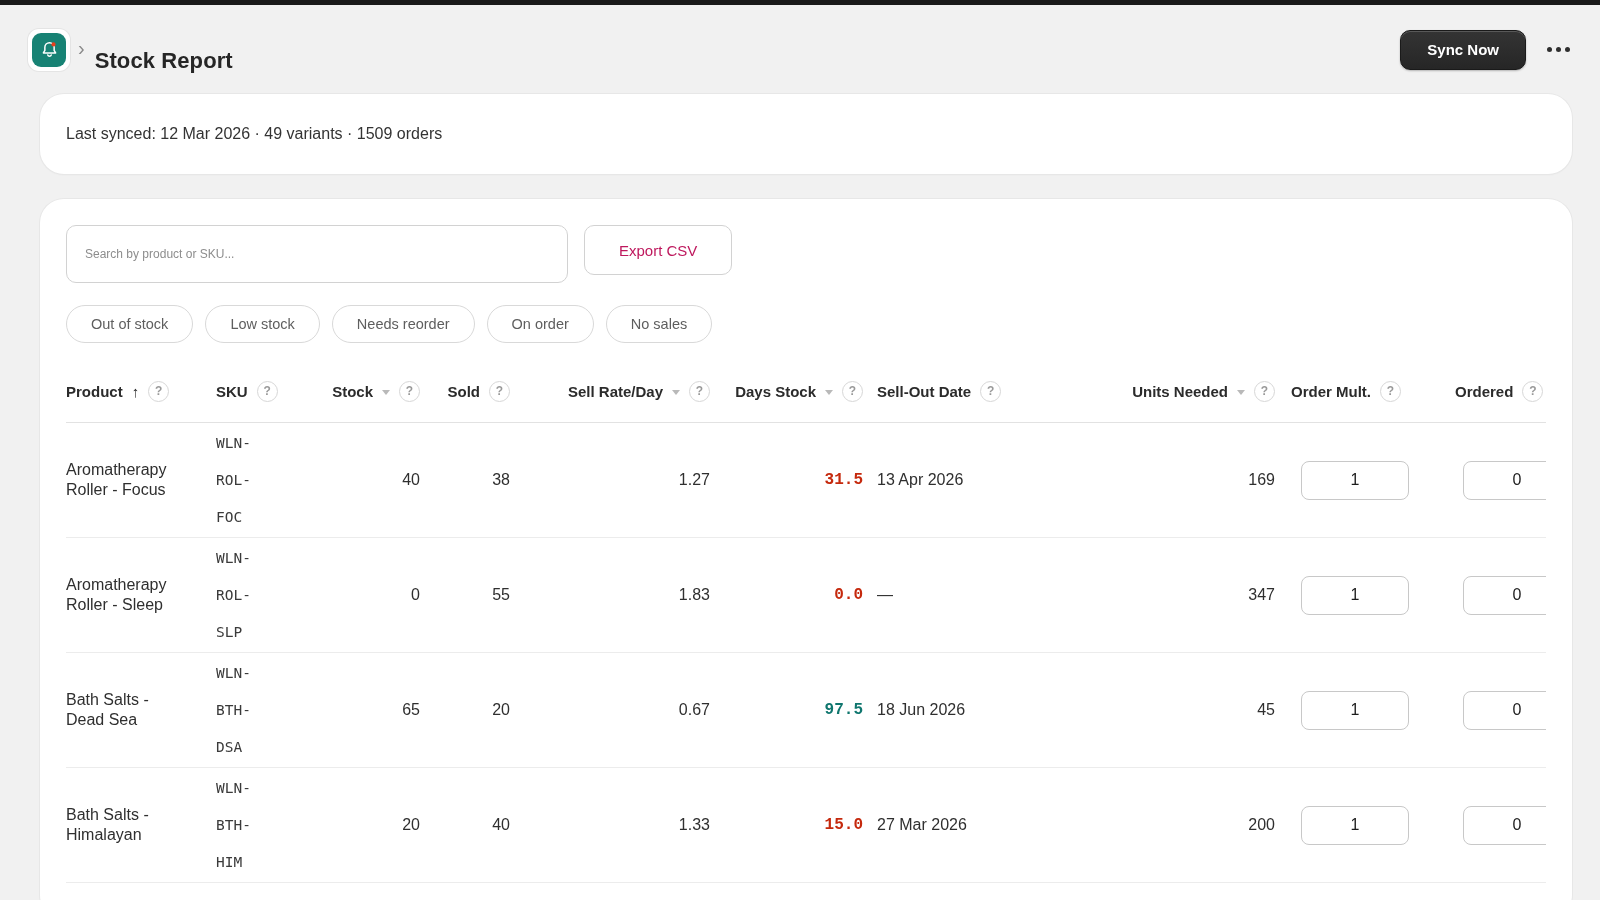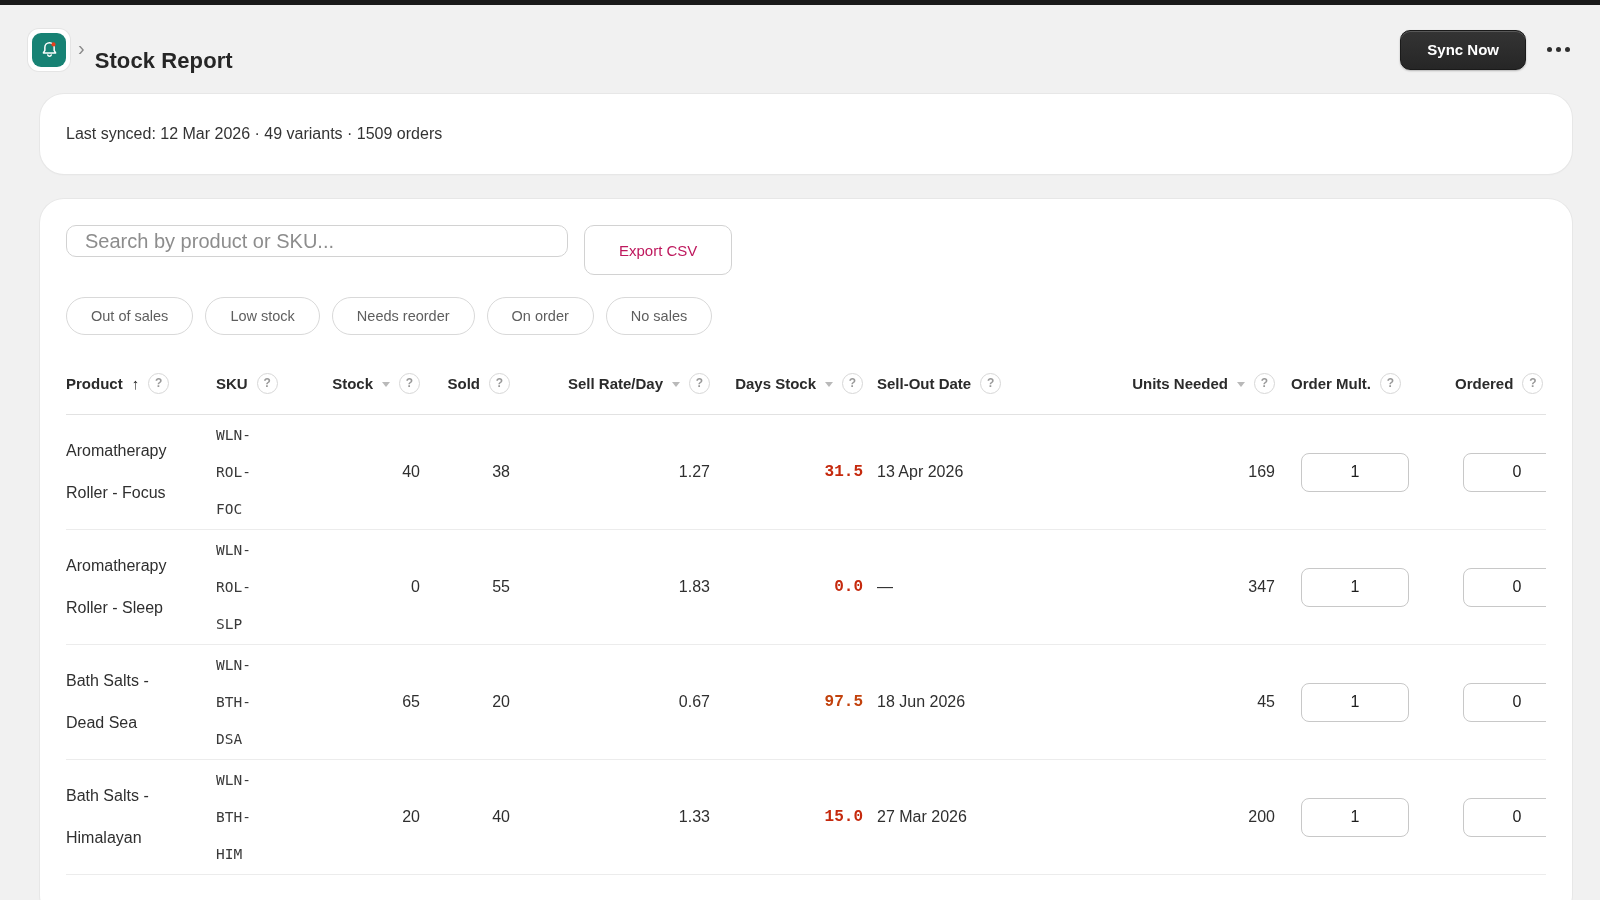--- a/index.html
+++ b/index.html
@@ -45,22 +45,22 @@
     background:#fff; border-radius:24px; margin:0 28px 0 40px; width:1532px;
     box-shadow:0 0 0 1px #e7e7e7, 0 1px 2px rgba(0,0,0,.05);
   }
   .banner-card { height:80px; display:flex; align-items:center; padding:0 26px; }
   .banner-text { font-size:16px; color:#333; }
   .main-card { margin-top:25px; height:720px; padding:26px; overflow:hidden; }
 
   
   .toolbar { display:flex; gap:16px; }
   .search-input {
-    width:502px; height:32px; border:1px solid #d2d2d2; border-radius:10px;
-    padding:0 18px; font-size:20px; color:#303030; outline:none; background:#fff;
+    width:502px; height:58px; border:1px solid #d2d2d2; border-radius:10px;
+    padding:0 18px; font-size:12px; color:#303030; outline:none; background:#fff;
     font-family:inherit;
   }
   .search-input::placeholder { color:#8d8d8d; }
   .export-btn {
     height:50px; padding:0 34px; border:1px solid #d2d2d2; border-radius:10px;
     background:#fff; font-size:15px; font-weight:500; color:#be185d; cursor:pointer;
     font-family:inherit;
   }
   .pills { display:flex; gap:12px; margin-top:22px; }
   .pill {
@@ -91,28 +91,28 @@
   }
   .help {
     width:21px; height:21px; border-radius:50%; border:1.5px solid #d7d7d7; flex:0 0 auto;
     display:flex; align-items:center; justify-content:center;
     font-size:12px; font-weight:600; color:#999;
   }
   .trow { border-bottom:1px solid #ececec; }
   .td { min-height:114px; display:flex; align-items:center; font-size:16px; color:#2f2f2f; }
   .td.al-right { justify-content:flex-end; }
   .td.pad14 { padding-left:14px; }
-  .product-cell { line-height:42px; padding-right:28px; }
+  .product-cell { line-height:20px; padding-right:28px; }
   .sku-cell {
     font-family:"DejaVu Sans Mono","Liberation Mono",monospace;
     font-size:14.5px; line-height:37px; color:#3a3a3a; white-space:pre-line;
   }
   .days-val { font-weight:700;font-family:Liberation Mono, monospace; }
   .dl-critical { color:#c5290d; }
-  .dl-warning  { color:#c2410c; }
+  .dl-warning  { color:#0f766e; }
   .qty-input {
     width:108px; height:39px; border:1px solid #c8c8c8; border-radius:8px;
     text-align:center; font-size:16px; color:#1d1d1d; background:#fff; outline:none;
     font-family:inherit;
   }
   .mult-cell { justify-content:center; }
   .ordered-cell { padding-left:28px; }
 </style>
 </head>
 <body>
@@ -145,21 +145,21 @@
 </section>
 
 <section class="card main-card">
   <div class="toolbar">
     <input class="search-input" type="text" placeholder="Search by product or SKU..." style="">
     <button class="export-btn">Export CSV</button>
   </div>
 
   <div class="pills">
   <button class="pill">
-        <span>Out of sales</span>
+        <span>Out of stock</span>
       </button>
 
   <button class="pill">
         <span>Low stock</span>
       </button>
 
   <button class="pill">
         <span>Needs reorder</span>
       </button>
 

